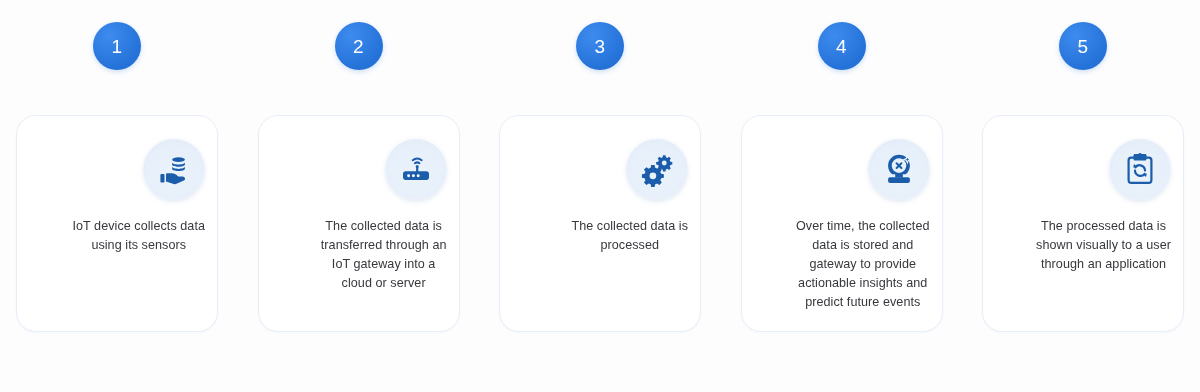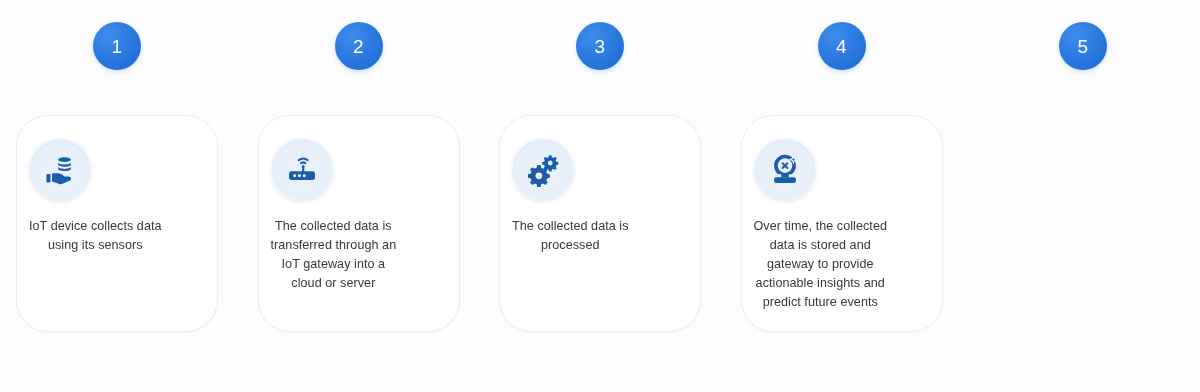--- a/index.html
+++ b/index.html
@@ -59,25 +59,25 @@
     line-height: 1;
     box-shadow: 0 2px 5px rgba(45,122,224,0.22);
   }
 
   
   .card {
     width: 202px;
     height: 217px;
     box-sizing: border-box;
     border: 1px solid #e8eef8;
-    border-radius: 32px;
+    border-radius: 20px;
     background: #ffffff;
     display: flex;
     flex-direction: column;
-    align-items: flex-start;
+    align-items: flex-end;
     padding: 22px 12px 10px 12px;
     box-shadow: 0 1px 2px rgba(190,205,228,0.14);
   }
 
   .icon-circle {
     width: 62px;
     height: 62px;
     border-radius: 50%;
     background: radial-gradient(circle at 50% 58%, #eaf2fb 0%, #e7effa 60%, #dde7f4 100%);
     box-shadow: 0 2px 4px rgba(178,196,222,0.35), inset 0 1px 1px #ffffff;
@@ -206,15 +206,39 @@
 gateway to provide
 actionable insights and
 predict future events</div>
     </div>
   </div>
 
   <div class="step">
     <div class="badge-wrap">
       <div class="badge">5</div>
     </div>
+    <div class="card">
+      <div class="icon-circle">
+        <svg width="36" height="36" viewBox="0 0 36 36" aria-hidden="true">
+          <g fill="none" stroke="#1b5dab" stroke-width="2.2" stroke-linejoin="round">
+            <rect x="6.6" y="6.6" width="22.8" height="25.2" rx="2.6"></rect>
+          </g>
+          <g fill="#1b5dab">
+            <path d="M13.0 3.1h10.0c0.85 0 1.55 0.7 1.55 1.55v3.3c0 0.85-0.7 1.55-1.55 1.55H13.0a1.55 1.55 0 0 1-1.55-1.55v-3.3c0-0.85 0.7-1.55 1.55-1.55z"></path>
+            <circle cx="18.0" cy="4.0" r="1.9" fill="#1b5dab"></circle>
+          </g>
+          <g fill="none" stroke="#1b5dab" stroke-width="2.2" stroke-linecap="round">
+            <path d="M23.0 19.6a5.4 5.4 0 0 0-9.6-3.3"></path>
+            <path d="M13.0 19.6a5.4 5.4 0 0 0 9.6 3.3"></path>
+          </g>
+          <g fill="#1b5dab">
+            <path d="M12.0 13.1l3.0 2.5-3.9 1.0z"></path>
+            <path d="M24.0 26.0l-3.0-2.5 3.9-1.0z"></path>
+          </g>
+        </svg>
+      </div>
+      <div class="card-text">The processed data is
+shown visually to a user
+through an application</div>
+    </div>
   </div>
 
 </div>
 
 </body></html>

